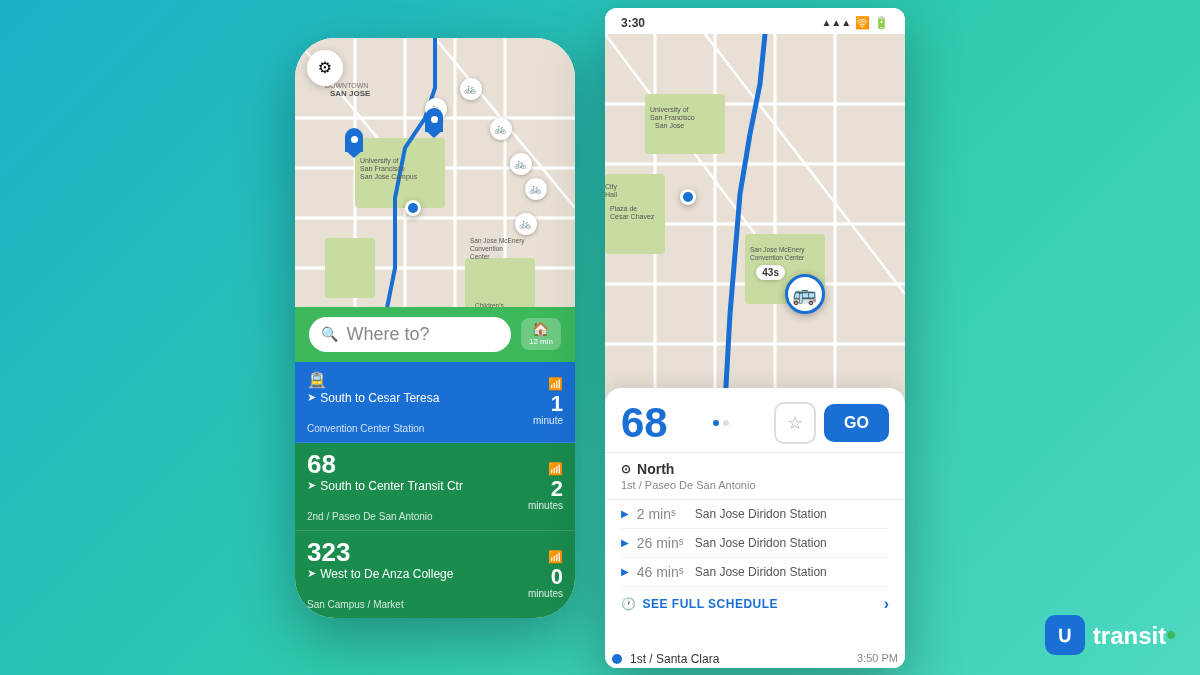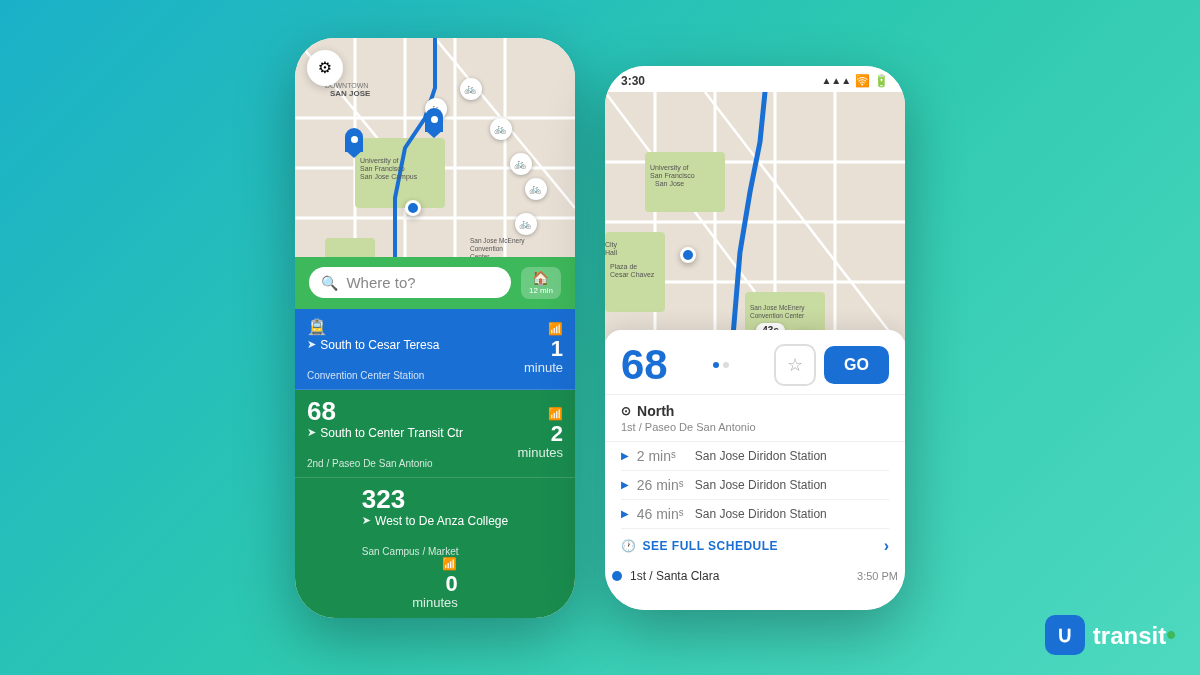--- a/index.html
+++ b/index.html
@@ -32,21 +32,22 @@
     }
 
     .phone-left {
       width: 280px;
       height: 580px;
       margin-top: -20px;
     }
 
     .phone-right {
       width: 300px;
-      height: 544px;
+      height: 660px;
+      border-radius: 12px;
     }
 
     
     .map-area {
       width: 100%;
       background: #e8e0d5;
       position: relative;
       overflow: hidden;
     }
 
@@ -111,21 +112,21 @@
       padding: 7px 12px;
       display: flex;
       align-items: center;
       gap: 8px;
       flex: 1;
       margin-right: 10px;
     }
 
     .search-placeholder {
       color: #888;
-      font-size: 15px;
+      font-size: 18px;
     }
 
     .home-badge {
       background: rgba(255,255,255,0.25);
       border-radius: 8px;
       padding: 4px 8px;
       text-align: center;
       color: white;
       font-size: 9px;
     }
@@ -192,21 +193,21 @@
       align-items: flex-end;
     }
 
     .arrival-number {
       font-size: 22px;
       font-weight: 800;
       line-height: 1;
     }
 
     .arrival-label {
-      font-size: 13px;
+      font-size: 10px;
       color: rgba(255,255,255,0.85);
     }
 
     .wifi-icon {
       font-size: 12px;
       margin-bottom: 2px;
     }
 
     .tram-icon {
       font-size: 16px;
@@ -355,23 +356,24 @@
       font-size: 12px;
       font-weight: 600;
       letter-spacing: 0.5px;
       display: flex;
       align-items: center;
       gap: 6px;
     }
 
     .stop-item {
       display: flex;
-      align-items: center;
+      align-items: flex-start;
       justify-content: space-between;
       padding: 6px 7px;
+      margin-top: 25px;
     }
 
     .stop-info {
       display: flex;
       align-items: center;
       gap: 8px;
     }
 
     .stop-dot {
       width: 10px;
@@ -617,21 +619,21 @@
           </div>
           <div class="route-subtitle">2nd / Paseo De San Antonio</div>
         </div>
         <div class="route-right">
           <span class="wifi-icon">📶</span>
           <span class="arrival-number">2</span>
           <span class="arrival-label">minutes</span>
         </div>
       </div>
 
-      <div class="transit-row transit-row-bus323" style="border-bottom:none;flex-direction:column;">
+      <div class="transit-row transit-row-bus323" style="border-bottom:none;">
         <div class="route-left">
           <span class="route-number-large">323</span>
           <div class="route-direction">
             <span class="arrow-icon">➤</span>
             <span>West to De Anza College</span>
           </div>
           <div class="route-subtitle">San Campus / Market</div>
         </div>
         <div class="route-right">
           <span class="wifi-icon">📶</span>

